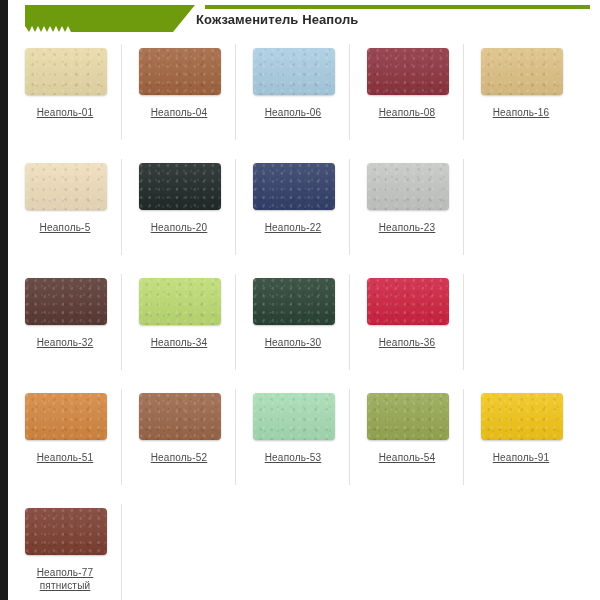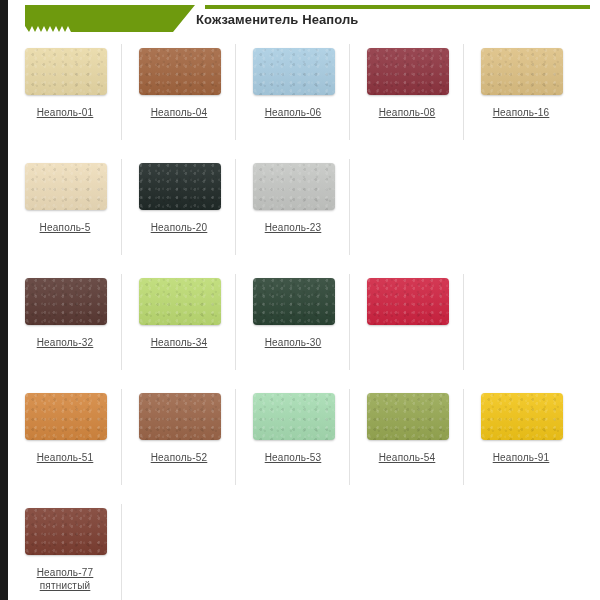--- a/index.html
+++ b/index.html
@@ -175,39 +175,44 @@
     <div class="row">
       <div class="cell">
         <div class="swatch" style="background: rgb(238, 221, 186);"></div>
         <div class="label">Неаполь-5</div>
       </div>
       <div class="cell">
         <div class="swatch" style="background: rgb(32, 42, 40);"></div>
         <div class="label">Неаполь-20</div>
       </div>
       <div class="cell">
+        <div class="swatch" style="background: rgb(51, 64, 106);"></div>
+        <div class="label">Неаполь-22</div>
+      </div>
+      <div class="cell">
         <div class="swatch" style="background: rgb(197, 199, 196);"></div>
         <div class="label">Неаполь-23</div>
       </div>
     </div>
     <div class="row">
       <div class="cell">
         <div class="swatch" style="background: rgb(91, 58, 52);"></div>
         <div class="label">Неаполь-32</div>
       </div>
       <div class="cell">
         <div class="swatch" style="background: rgb(188, 219, 114);"></div>
         <div class="label">Неаполь-34</div>
       </div>
       <div class="cell">
         <div class="swatch" style="background: rgb(43, 68, 52);"></div>
         <div class="label">Неаполь-30</div>
       </div>
       <div class="cell">
         <div class="swatch" style="background: rgb(207, 35, 65);"></div>
+        <div class="label">Неаполь-36</div>
       </div>
     </div>
     <div class="row">
       <div class="cell">
         <div class="swatch" style="background: rgb(212, 135, 63);"></div>
         <div class="label">Неаполь-51</div>
       </div>
       <div class="cell">
         <div class="swatch" style="background: rgb(156, 102, 73);"></div>
         <div class="label">Неаполь-52</div>

